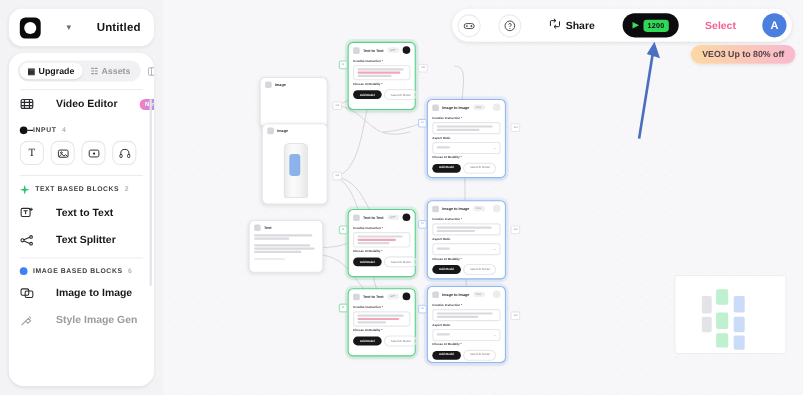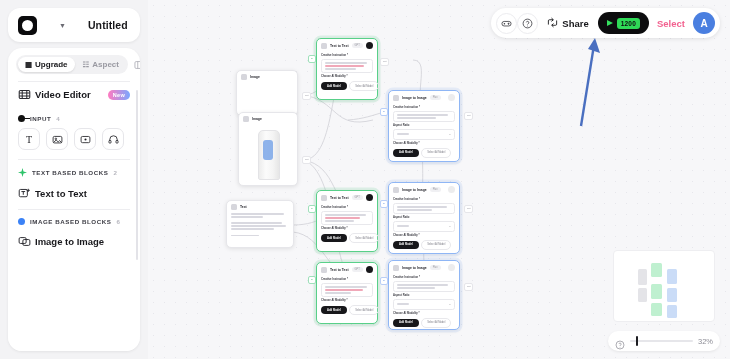--- a/index.html
+++ b/index.html
@@ -48,21 +48,21 @@
   .seg-ic { font-size: 7.5px; line-height: 1; }
   .panel-toggle {
     width: 16px; height: 16px; border-radius: 4px; display: flex;
     align-items: center; justify-content: center; flex: 0 0 auto; color: #b0b0b8;
   }
   .panel-toggle svg { width: 10px; height: 10px; }
 
   .divider { height: 1px; background: #ededf0; margin: 3px 10px 0 10px; }
 
   .row-item {
-    display: flex; align-items: center; gap: 4px; padding: 6px 10px; position: relative;
+    display: flex; align-items: center; gap: 20px; padding: 6px 10px; position: relative;
   }
   .row-ic { width: 13px; height: 13px; color: #2a2a30; flex: 0 0 auto; display: flex; align-items: center; justify-content: center; }
   .row-ic svg { width: 13px; height: 13px; }
   .row-label { font-size: 9.5px; font-weight: 700; color: #18181c; white-space: nowrap; }
   .badge-new {
     margin-left: auto; font-size: 5.5px; font-weight: 700; color: #fff;
     padding: 2px 5px; border-radius: 999px;
     background: linear-gradient(90deg,#ff7ac0,#7aa8ff);
     letter-spacing: .3px;
   }
@@ -163,21 +163,21 @@
   }
   .img-tube::after {
     content:""; position:absolute; left:40%; top:26%; width:20%; height:34%;
     background: #7aa6e8; border-radius: 3px; opacity: .85;
   }
 
   
   .toolbar {
     position: absolute; right: 10px; top: 8px; height: 30px;
     background: #fff; border-radius: 15px; display: flex; align-items: center;
-    gap: 0; padding: 0 5px; box-shadow: 0 1px 4px rgba(0,0,0,.10); z-index: 20;
+    gap: 16px; padding: 0 5px; box-shadow: 0 1px 4px rgba(0,0,0,.10); z-index: 20;
   }
   .tb-icon {
     width: 21px; height: 21px; border-radius: 50%; border: 1px solid #ececef;
     display: flex; align-items: center; justify-content: center; color: #3b3b42;
   }
   .tb-icon svg { width: 11px; height: 11px; }
   .tb-share {
     display: flex; align-items: center; gap: 4px; padding: 4px 9px;
     border-radius: 14px; font-size: 9.5px; font-weight: 700; color: #17171a;
   }
@@ -252,21 +252,21 @@
 
     <div class="panel">
       <div class="tabrow">
         <div class="seg">
           <div class="seg-btn active">
             <span class="seg-ic">▦</span>
             <span>Upgrade</span>
           </div>
           <div class="seg-btn">
             <span class="seg-ic">☷</span>
-            <span>Aspect</span>
+            <span>Assets</span>
           </div>
         </div>
         <div class="panel-toggle">
           <svg viewBox="0 0 16 16" fill="none" stroke="currentColor" stroke-width="1.4">
             <rect x="1.5" y="2.5" width="13" height="11" rx="2"></rect>
               <line x1="6" y1="2.5" x2="6" y2="13.5"></line>
           </svg>
         </div>
       </div>
       <div class="divider"></div>
@@ -328,36 +328,56 @@
           <svg viewBox="0 0 16 16" fill="none" stroke="currentColor" stroke-width="1.2">
             <rect x="1.5" y="3" width="10" height="9" rx="1.6"></rect>
             <line x1="4.2" y1="5.6" x2="8.8" y2="5.6"></line>
               <line x1="6.5" y1="5.6" x2="6.5" y2="9.6"></line>
             <line x1="12.6" y1="2.2" x2="12.6" y2="6"></line>
               <line x1="10.7" y1="4.1" x2="14.5" y2="4.1"></line>
           </svg>
         </span>
         <span class="row-label">Text to Text</span>
       </div>
+      <div class="row-item">
+        <span class="row-ic">
+          <svg viewBox="0 0 16 16" fill="none" stroke="currentColor" stroke-width="1.2">
+            <circle cx="3" cy="8" r="1.7"></circle>
+              <circle cx="12.6" cy="4.2" r="1.5"></circle>
+              <circle cx="12.6" cy="11.8" r="1.5"></circle>
+            <path d="M4.6 7.2l6.6-2.6M4.6 8.8l6.6 2.6"></path>
+          </svg>
+        </span>
+        <span class="row-label">Text Splitter</span>
+      </div>
 
       <div class="divider"></div>
 
       <div class="group-head">
         <span class="dot blue"></span>
         <span class="group-title">IMAGE BASED BLOCKS</span>
         <span class="group-count">6</span>
       </div>
       <div class="row-item">
         <span class="row-ic">
           <svg viewBox="0 0 16 16" fill="none" stroke="currentColor" stroke-width="1.2">
             <rect x="1.4" y="3.2" width="8.6" height="7.2" rx="1.6"></rect>
             <rect x="6" y="5.6" width="8.6" height="7.2" rx="1.6"></rect>
           </svg>
         </span>
         <span class="row-label">Image to Image</span>
+      </div>
+      <div class="row-item muted">
+        <span class="row-ic">
+          <svg viewBox="0 0 16 16" fill="none" stroke="currentColor" stroke-width="1.2">
+            <path d="M2 13l4.5-4.5M6.5 8.5l3-3 2.5 2.5-3 3z"></path>
+              <path d="M10.5 3.5l2 2"></path>
+          </svg>
+        </span>
+        <span class="row-label">Style Image Gen</span>
       </div>
 
       <div class="scroll-thumb"></div>
       <div class="fade-bottom"></div>
     </div>
   </div>
 
   <div class="canvas">
 
     <svg class="edges" viewBox="0 0 582 359" preserveAspectRatio="none">
@@ -629,45 +649,33 @@
       <span>Share</span>
     </div>
     <div class="tb-run">
       <span class="run-play"></span>
       <span class="run-badge">1200</span>
     </div>
     <div class="tb-upgrade">Select</div>
     <div class="avatar">A</div>
   </div>
 
+  <div class="promo">VEO3 Up to 80% off</div>
 
   <svg class="arrow-anno" width="30" height="92" viewBox="0 0 30 92">
     <line x1="11" y1="90" x2="24" y2="9" stroke="#4a6fc0" stroke-width="2.4"></line>
     <polygon points="25,2 30,17 18,13" fill="#4a6fc0"></polygon>
   </svg>
 
 
   <div class="minimap">
     <div class="mm gray" style="left:24px; top:18px; width:9px; height:16px;"></div>
     <div class="mm green" style="left:37px; top:12px; width:11px; height:14px;"></div>
     <div class="mm blue" style="left:53px; top:18px; width:10px; height:15px;"></div>
     <div class="mm gray" style="left:24px; top:37px; width:9px; height:14px;"></div>
     <div class="mm green" style="left:37px; top:33px; width:11px; height:15px;"></div>
     <div class="mm blue" style="left:53px; top:37px; width:10px; height:14px;"></div>
     <div class="mm green" style="left:37px; top:52px; width:11px; height:13px;"></div>
     <div class="mm blue" style="left:53px; top:54px; width:10px; height:13px;"></div>
   </div>
 
-  <div class="zoombar">
-    <span class="zb-help">
-      <svg viewBox="0 0 16 16" fill="none" stroke="currentColor" stroke-width="1.3">
-        <circle cx="8" cy="8" r="6.4"></circle>
-          <path d="M6.3 6.3a1.8 1.8 0 1 1 2.3 2.1c-.5.3-.6.7-.6 1.1"></path>
-        <circle cx="8" cy="11.6" r=".7" fill="currentColor" stroke="none"></circle>
-      </svg>
-    </span>
-    <span class="zb-track">
-      <span class="zb-thumb"></span>
-    </span>
-    <span class="zb-pct">32%</span>
-  </div>
 
 </div>
 
 </body></html>

